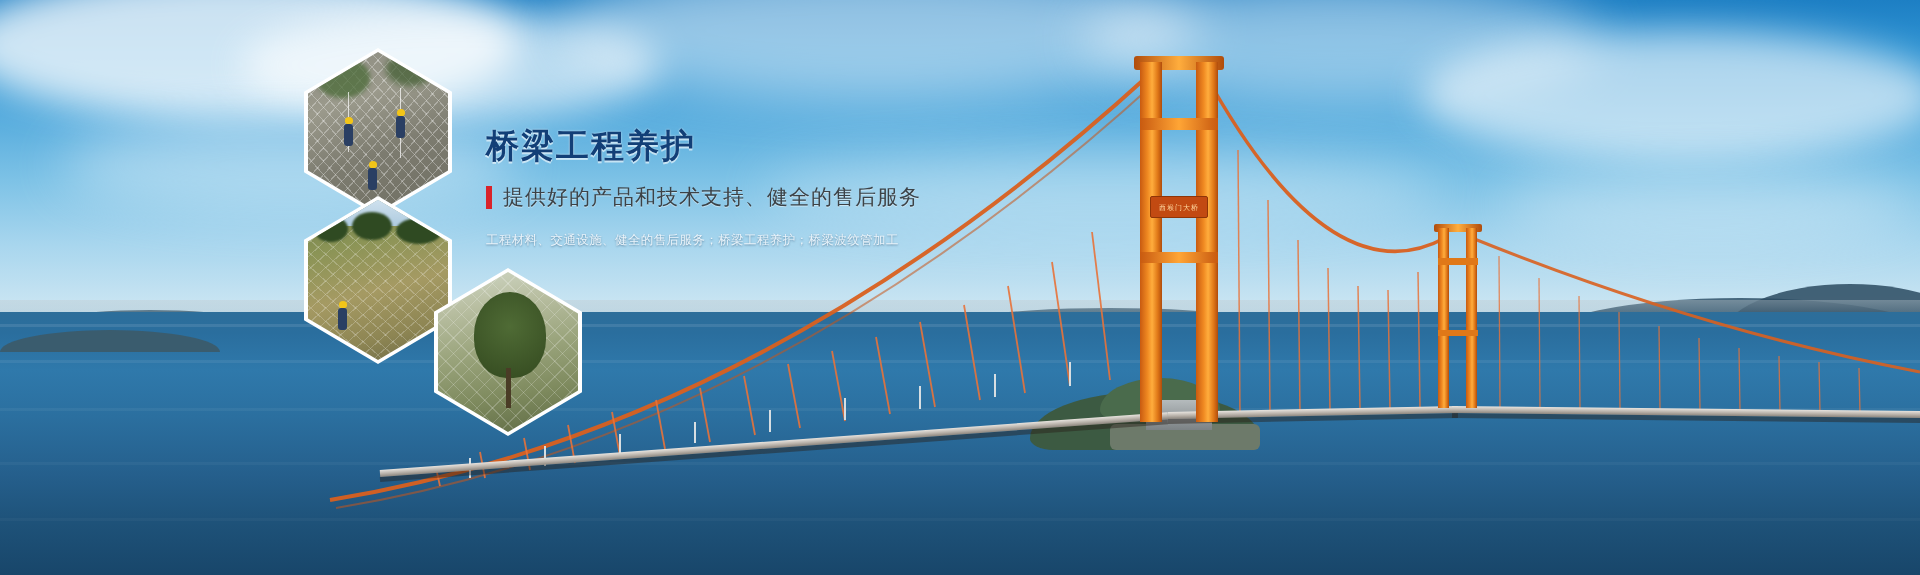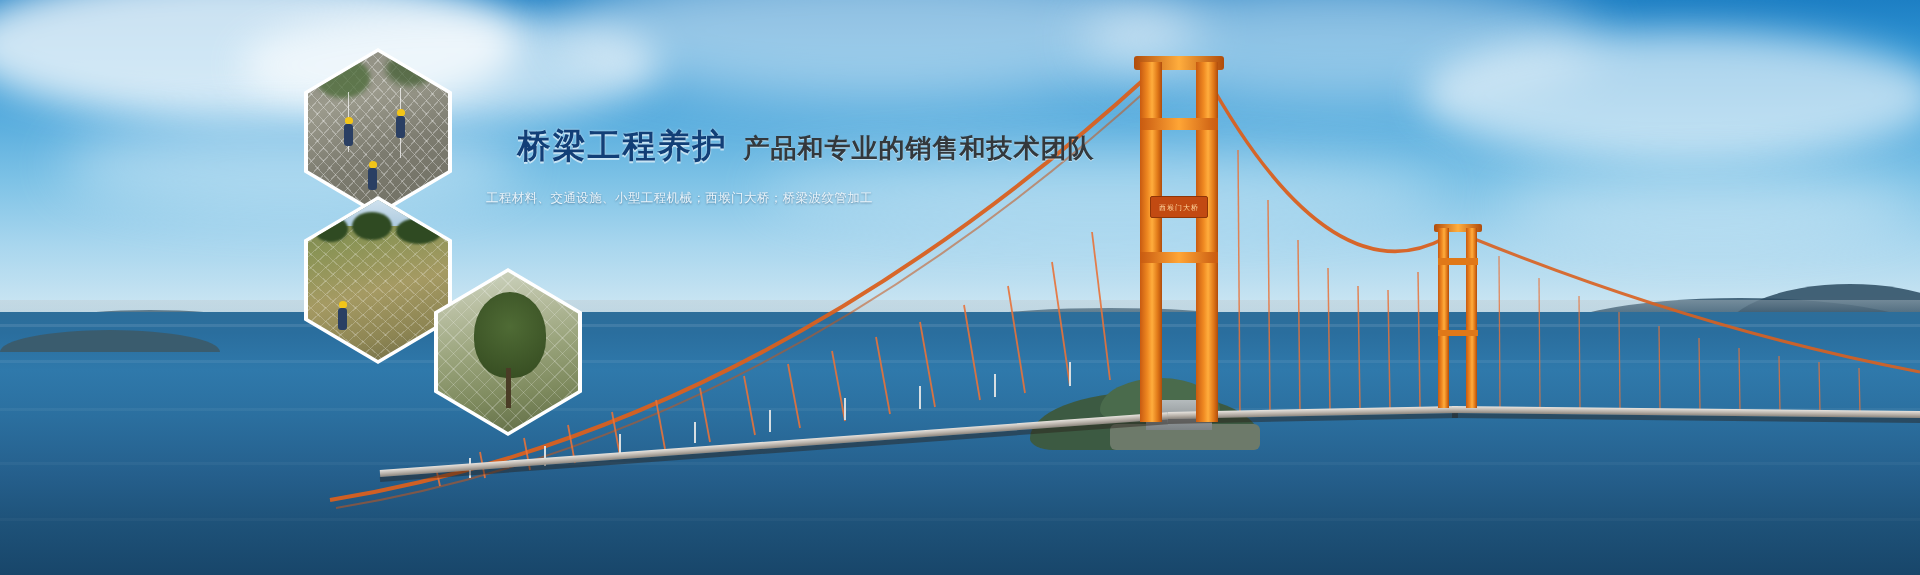--- a/index.html
+++ b/index.html
@@ -133,21 +133,21 @@
       repeating-linear-gradient(45deg, rgba(255,255,255,.20) 0 1px, transparent 1px 11px),
       repeating-linear-gradient(-45deg, rgba(255,255,255,.20) 0 1px, transparent 1px 11px),
       linear-gradient(170deg,#cfd6c4 0%,#b9bfa2 22%,#9aa47c 48%,#7e8a5e 74%,#5f6b45 100%);
   }
   .ph-bush .big{ position:absolute; left:36px; top:20px; width:72px; height:86px; background:radial-gradient(circle at 50% 40%,#4f6b35,#33491f); border-radius:50% 50% 45% 45%; filter:blur(.6px);}
   .ph-bush .trunk{ position:absolute; left:68px; top:96px; width:5px; height:40px; background:#4a3c26;}
 
   
   .textblock{ position:absolute; left:486px; top:124px; width:640px; }
 
-  .headline{ display:flex; align-items:baseline; gap:16px; white-space:nowrap;justify-content:center;}
+  .headline{ display:flex; align-items:baseline; gap:32px; white-space:nowrap;}
   .h-main{
     font-size:33px; font-weight:bold; color:#123f77; letter-spacing:2px;
     text-shadow:0 2px 0 rgba(255,255,255,.55), 0 0 2px rgba(255,255,255,.7);
   }
   .h-sub{
     font-size:26px; font-weight:bold; color:#33383c; letter-spacing:1px;
     text-shadow:0 1px 0 rgba(255,255,255,.5);
   }
 
   .subline{ margin-top:14px; display:flex; align-items:center; gap:11px; white-space:nowrap;}
@@ -321,23 +321,26 @@
         <div class="big"></div>
         <div class="trunk"></div>
       </div>
     </div>
   </div>
 
   <div class="textblock">
 
     <div class="headline">
       <span class="h-main">桥梁工程养护</span>
-      <span class="h-sub">产品和专业的销售和技术团队</span>
-    </div>
-
+    </div>
+
+    <div class="subline">
+      <span class="redbar"></span>
+      <span class="sub-text">提供好的产品和技术支持、健全的售后服务</span>
+    </div>
 
     <div class="body">
-      <p>工程材料、交通设施、小型工程机械；西堠门大桥；桥梁波纹管加工</p>
+      <p>工程材料、交通设施、健全的售后服务；桥梁工程养护；桥梁波纹管加工</p>
     </div>
 
   </div>
 
 </div>
 
 </body></html>

